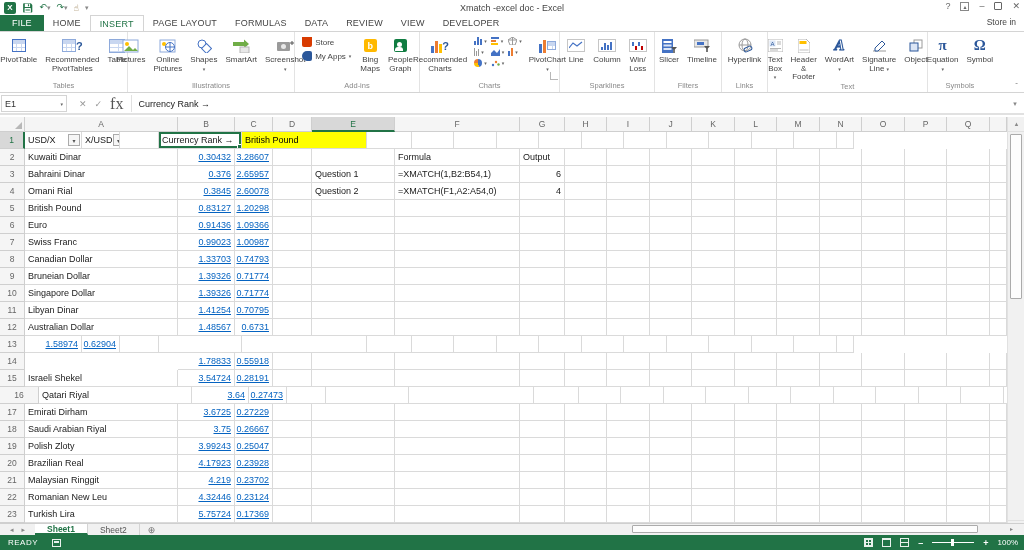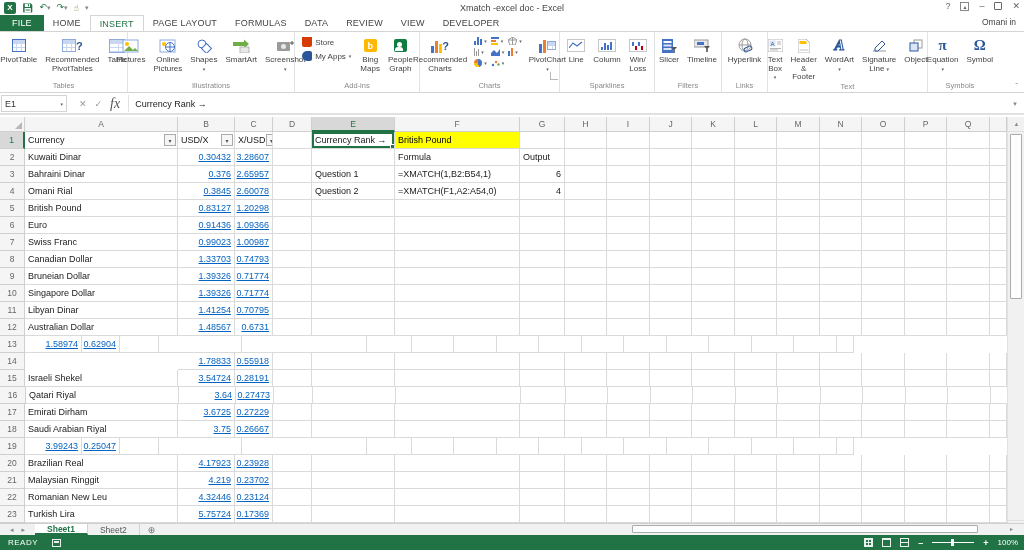--- a/index.html
+++ b/index.html
@@ -56,21 +56,21 @@
   .glyph-blue { color:#2b579a; font-weight:bold; }
   .pg-ic { position:relative; }
   .pg-ic::after { content:""; position:absolute; left:3px; top:3px; width:5px; height:5px; border-radius:50%; background:#fff; }
   .pg-ic::before { content:""; position:absolute; left:1.5px; bottom:1px; width:8px; height:4px; border-radius:3px 3px 0 0; background:#fff; }
 
   
   #fbar { position:absolute; top:94px; left:0; width:1024px; height:21px; background:#fff; border-bottom:2px solid #e1e1e1; display:flex; align-items:center; }
   #namebox { width:66px; height:17px; border:1px solid #d4d4d4; margin-left:1px; display:flex; align-items:center; font-size:9px; color:#333; padding:0 3px; justify-content:space-between; }
   .fbar-btns { display:flex; align-items:center; gap:8px; padding:0 8px; border-right:1px solid #e1e1e1; height:17px; margin-left:4px; }
   .fbtn { font-size:9px; color:#9a9a9a; }
-  .fx { font-family:"Liberation Serif", serif; font-style:italic; color:#555; font-size:14px; }
+  .fx { font-family:"Liberation Serif", serif; color:#555; font-size:16px; }
   #fcontent { flex:1; font-size:9px; color:#222; padding-left:6px; }
   #fbar-expand { width:18px; text-align:center; color:#888; font-size:7px; }
 
   
   #sheet { position:absolute; top:117px; left:0; width:1007px; height:406px; background:#fff; overflow:hidden; }
   .srow { display:flex; height:17px; }
   .srow.header-row { height:15px; }
   .scell { flex:0 0 auto; border-right:1px solid #dadada; border-bottom:1px solid #dadada; font-size:9px; color:#1a1a1a; display:flex; align-items:center; overflow:hidden; position:relative; background:#fff; }
   .chead, .rnum, .corner { background:#f5f5f5; color:#666; font-size:8.5px; justify-content:center; border-right:1px solid #cfcfcf; border-bottom:1px solid #cfcfcf; }
   .chead.csel { background:#d8d8d8; color:#217346; border-bottom:2px solid #217346; }
@@ -143,21 +143,21 @@
     <div class="rtab file">FILE</div>
     <div class="rtab">HOME</div>
     <div class="rtab active">INSERT</div>
     <div class="rtab">PAGE LAYOUT</div>
     <div class="rtab">FORMULAS</div>
     <div class="rtab">DATA</div>
     <div class="rtab">REVIEW</div>
     <div class="rtab">VIEW</div>
     <div class="rtab">DEVELOPER</div>
   </div>
-<div id="signin">Omani in</div>
+<div id="signin">Store in</div>
 
 <div id="ribbon">
 
   <div class="rgroup" style="width:128px">
     <div class="rgroup-content">
       <div class="bigbtn">
         <span class="ic">
             <span class="tbl-ic" style="border-color:#4472c4"></span>
           </span>
         <span class="blabel">PivotTable</span>
@@ -550,26 +550,20 @@
       <div class="scell chead" style="width: 42px;">L</div>
       <div class="scell chead" style="width: 43px;">M</div>
       <div class="scell chead" style="width: 42px;">N</div>
       <div class="scell chead" style="width: 43px;">O</div>
       <div class="scell chead" style="width: 42px;">P</div>
       <div class="scell chead" style="width: 43px;">Q</div>
       <div class="scell chead" style="width: 17px;"></div>
     </div>
     <div class="srow">
       <div class="scell rnum rsel" style="width: 25px;">1</div>
-      <div class="scell al" style="width: 153px;">
-        <div class="hdrflex">
-          <div class="t">Currency</div>
-          <div class="filterbtn">▾</div>
-        </div>
-      </div>
       <div class="scell al" style="width: 57px;">
         <div class="hdrflex">
           <div class="t">USD/X</div>
           <div class="filterbtn">▾</div>
         </div>
       </div>
       <div class="scell al" style="width: 38px;">
         <div class="hdrflex">
           <div class="t">X/USD</div>
           <div class="filterbtn">▾</div>
@@ -937,21 +931,21 @@
       <div class="scell al" style="width: 43px;"></div>
       <div class="scell al" style="width: 42px;"></div>
       <div class="scell al" style="width: 43px;"></div>
       <div class="scell al" style="width: 42px;"></div>
       <div class="scell al" style="width: 43px;"></div>
       <div class="scell al" style="width: 42px;"></div>
       <div class="scell al" style="width: 43px;"></div>
       <div class="scell" style="width: 17px;"></div>
     </div>
     <div class="srow">
-      <div class="scell rnum" style="width: 26px;">16</div>
+      <div class="scell rnum" style="width: 39px;">16</div>
       <div class="scell al" style="width: 153px;">Qatari Riyal</div>
       <div class="scell ar" style="width: 57px;">
         <span class="lnk">3.64</span>
       </div>
       <div class="scell ar" style="width: 38px;">
         <span class="lnk">0.27473</span>
       </div>
       <div class="scell al" style="width: 39px;"></div>
       <div class="scell al" style="width: 83px;"></div>
       <div class="scell al" style="width: 125px;"></div>
@@ -1013,20 +1007,21 @@
       <div class="scell al" style="width: 42px;"></div>
       <div class="scell al" style="width: 43px;"></div>
       <div class="scell al" style="width: 42px;"></div>
       <div class="scell al" style="width: 43px;"></div>
       <div class="scell al" style="width: 42px;"></div>
       <div class="scell al" style="width: 43px;"></div>
       <div class="scell" style="width: 17px;"></div>
     </div>
     <div class="srow">
       <div class="scell rnum" style="width: 25px;">19</div>
+      <div class="scell al" style="width: 153px;">Polish Zloty</div>
       <div class="scell ar" style="width: 57px;">
         <span class="lnk">3.99243</span>
       </div>
       <div class="scell ar" style="width: 38px;">
         <span class="lnk">0.25047</span>
       </div>
       <div class="scell al" style="width: 39px;"></div>
       <div class="scell al" style="width: 83px;"></div>
       <div class="scell al" style="width: 125px;"></div>
       <div class="scell al" style="width: 45px;"></div>

